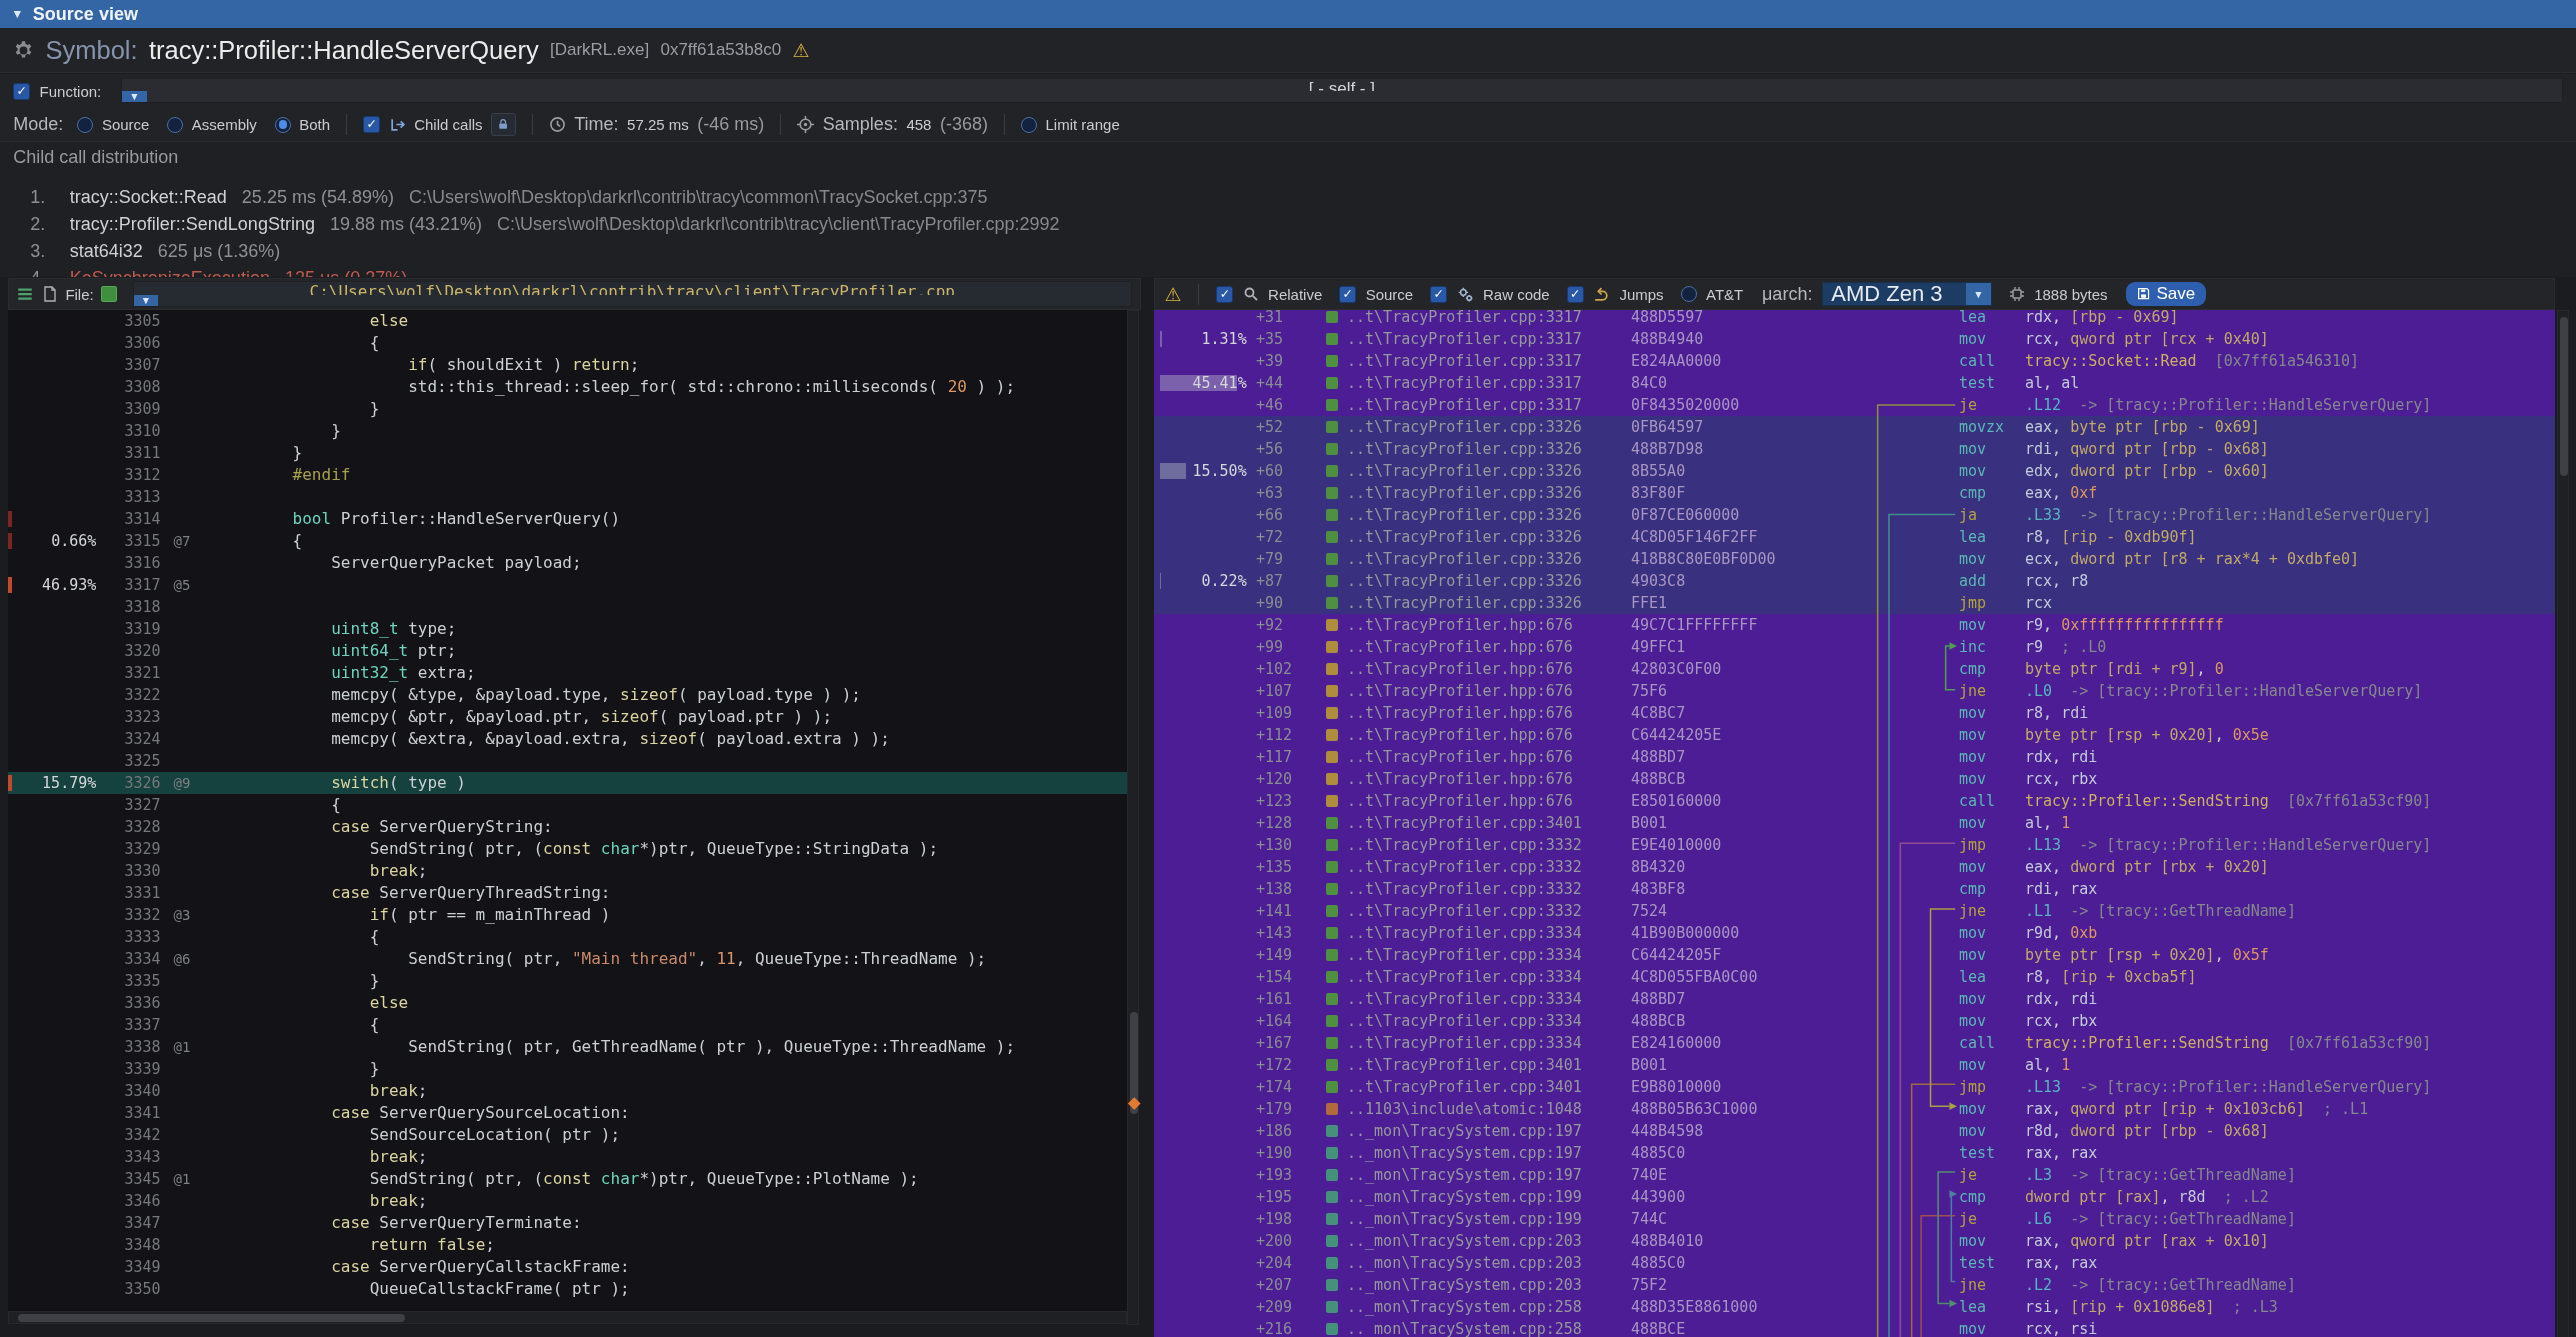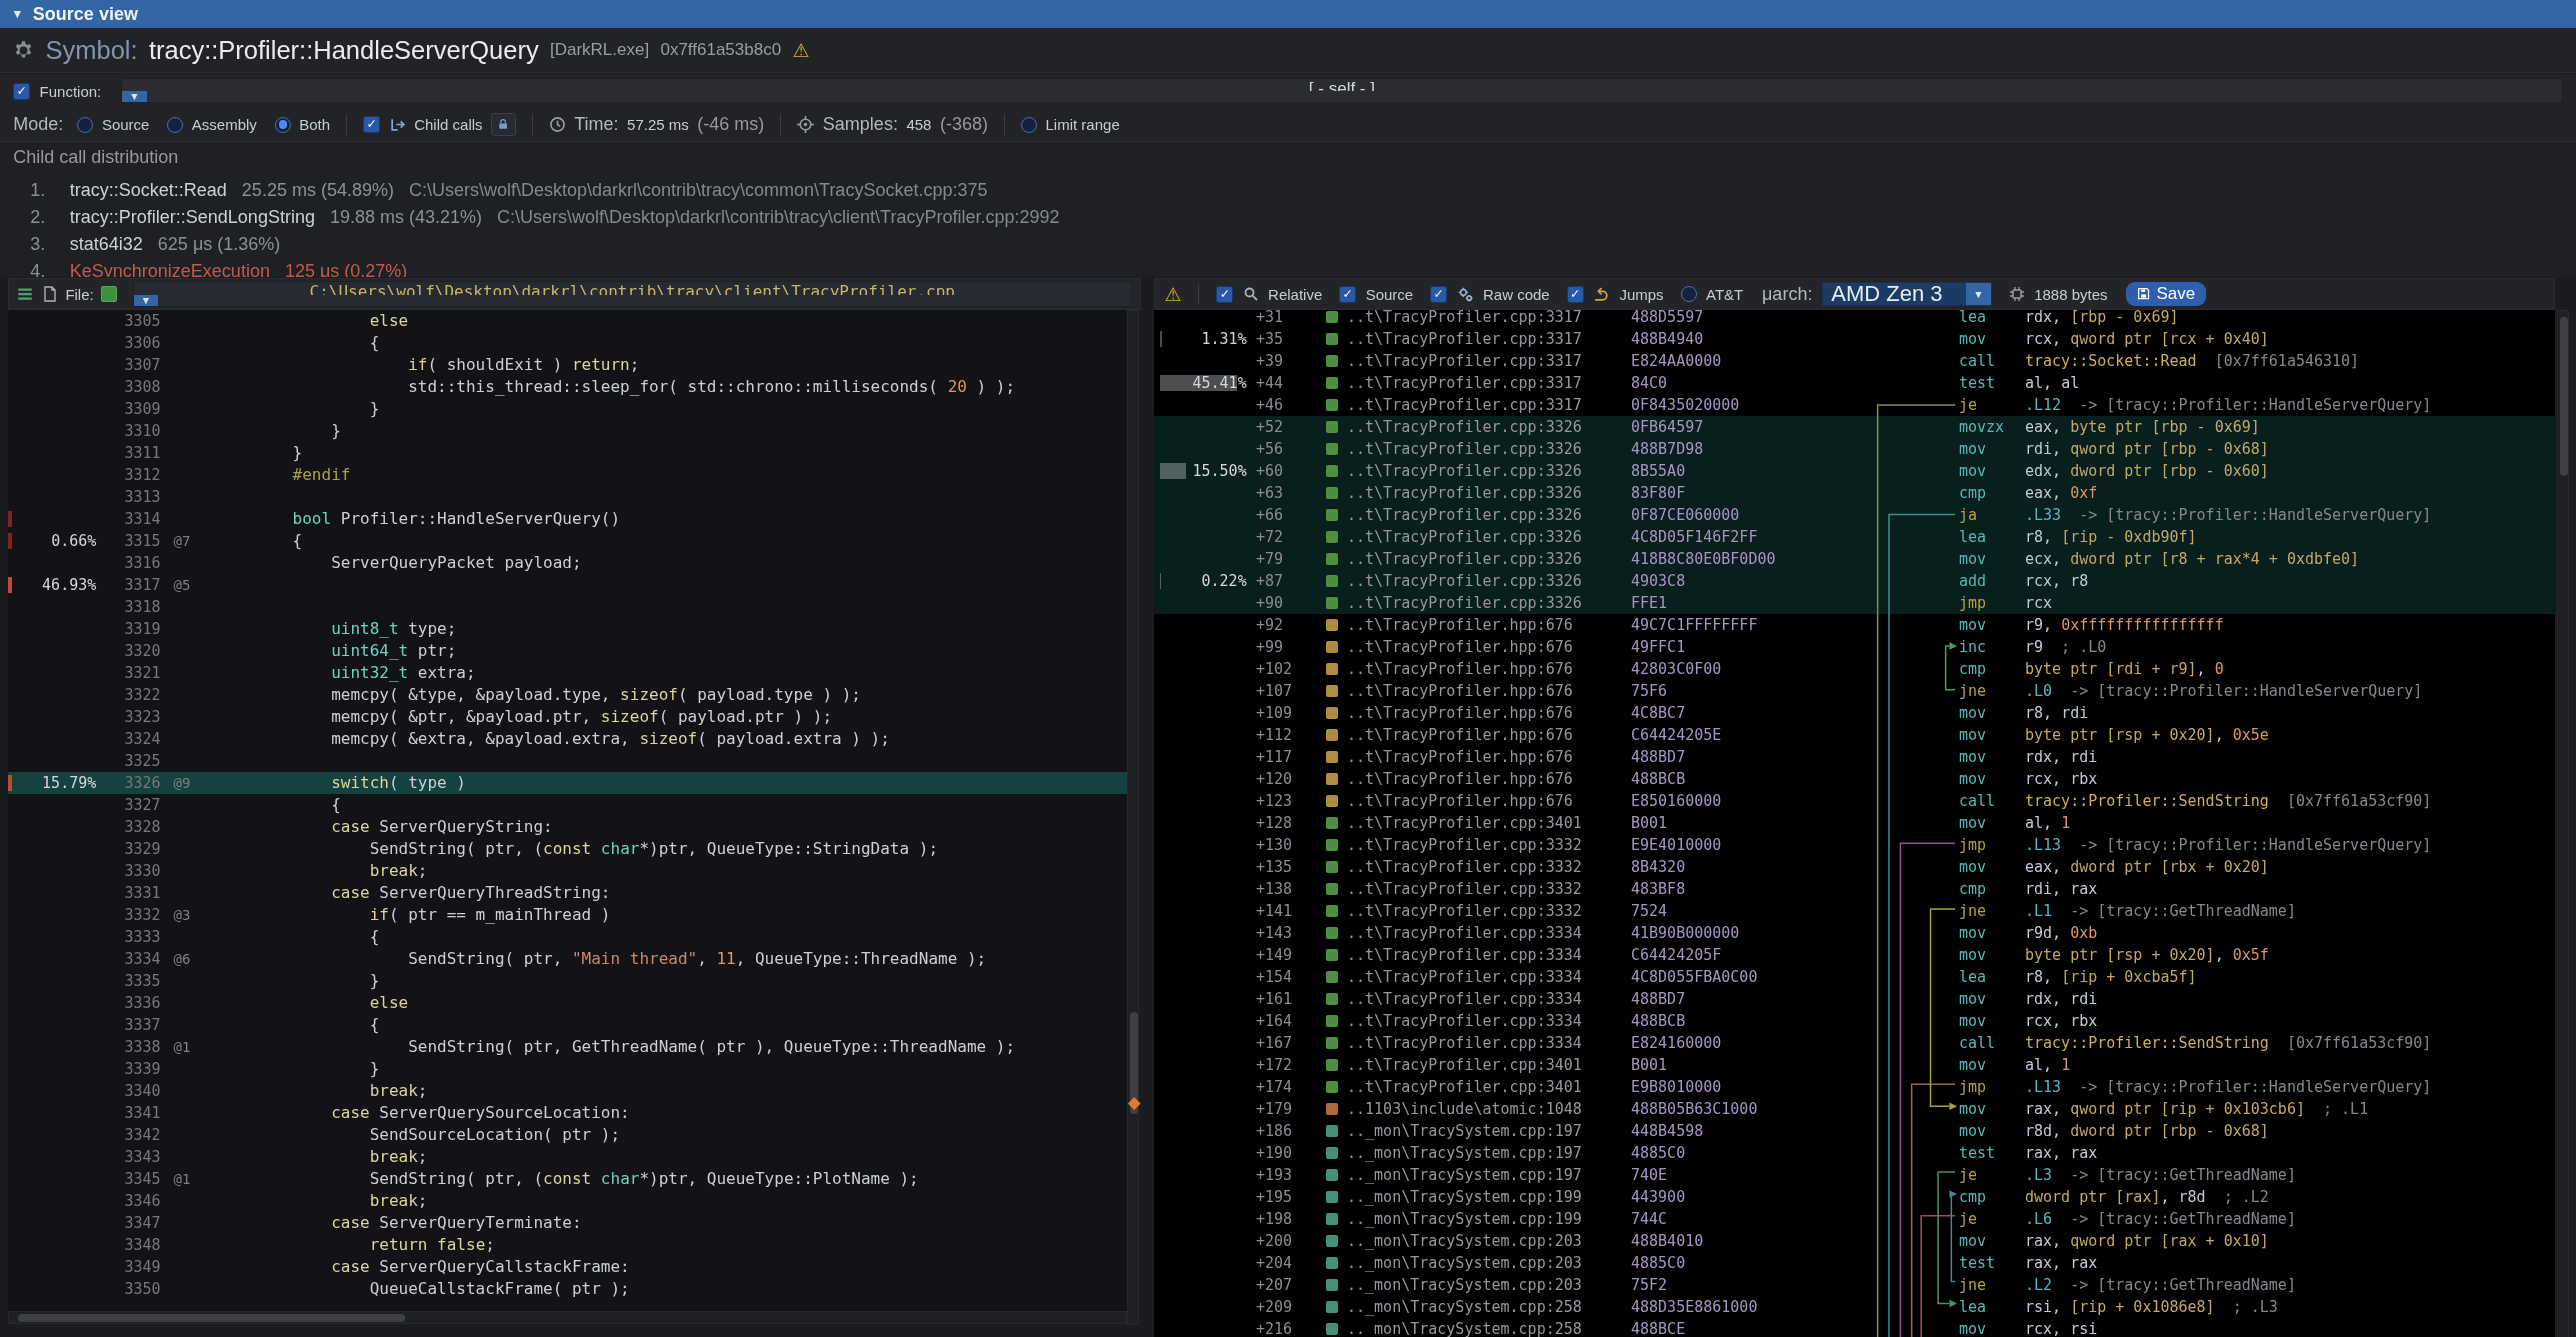--- a/index.html
+++ b/index.html
@@ -35,21 +35,21 @@
 .radio .rdot{width:8.5px;height:8.5px;border-radius:50%;background:transparent;}
 .radio.checked .rdot{background:#4f8ce8;}
 .lockbtn{width:24.6px;height:23px;background:#262a33;border:0.9px solid #3a3f4a;border-radius:2.8px;
    display:inline-flex;align-items:center;justify-content:center;color:#7f9cc8;}
 .icon{display:inline-flex;align-items:center;justify-content:center;flex:none;}
 .icon svg{display:block;}
 
 
 #childcalls{position:absolute;left:0;top:142px;width:2576px;height:135px;background:#1f2023;
    padding:4.7px 0 0 13.2px;overflow:hidden;}
-#cc-title{font-size:18px;color:#97999d;margin-bottom:12px;}
+#cc-title{font-size:18px;color:#97999d;margin-bottom:19px;}
 .cc-row{display:flex;align-items:baseline;gap:15px;height:27px;padding-left:17px;font-size:18px;}
 .cc-idx{color:#8d9095;width:24.6px;}
 .cc-name{color:#ced1d5;}
 .cc-time{color:#8d9095;}
 .cc-loc{color:#85888d;}
 .cc-row.kernel .cc-name,.cc-row.kernel .cc-time{color:#c15b50;}
 
 
 .combo{display:flex;align-items:center;height:25.5px;background:#2b2c31;border:0.9px solid #1f2023;flex-direction:column;}
 .combo-text{flex:1;padding:0 8.5px;font-size:17px;color:#d2d5da;white-space:nowrap;overflow:hidden;}
@@ -80,21 +80,21 @@
 .heat.low{background:#7a2622;}
 .heat.high{background:#c04a30;}
 .spct{position:absolute;left:5.7px;width:83px;text-align:right;color:#d5d7da;font-size:15px;}
 .slnum{position:absolute;left:96px;width:57px;text-align:right;color:#76787c;font-size:15px;}
 .smark{position:absolute;left:166px;color:#7e8085;font-size:14px;}
 .scode{position:absolute;left:285px;white-space:pre;}
 .c-d{color:#ccd0d4}.c-k{color:#dcd5a0}.c-t{color:#6cd4be}.c-n{color:#dd9760}
 .c-s{color:#c98a6a}.c-pp{color:#a8a04a}
 
 
-#asmpanel{position:absolute;left:1154px;top:310px;width:1401px;height:1028px;background:#000000;
+#asmpanel{position:absolute;left:1154px;top:310px;width:1401px;height:1028px;background:#4c1d95;
    overflow:hidden;font-family:"DejaVu Sans Mono",monospace;}
 .arow{position:relative;height:22px;line-height:22px;font-size:15px;}
 .arow:first-child{margin-top:-3.8px;}
 .arow.hl{background:rgba(23,90,86,.35);}
 .abar{position:absolute;left:5.7px;top:2.8px;height:16px;background:rgba(200,204,210,.38);}
 .apct{position:absolute;left:5.7px;width:87px;text-align:right;color:#d5d7da;}
 .aoff{position:absolute;left:102px;color:#8a8d92;}
 .aicon{position:absolute;left:172px;top:4.7px;width:12.3px;height:12.3px;border-radius:1.9px;}
 .aloc{position:absolute;left:193px;color:#95989d;}
 .abytes{position:absolute;left:477px;color:#a895c2;}

